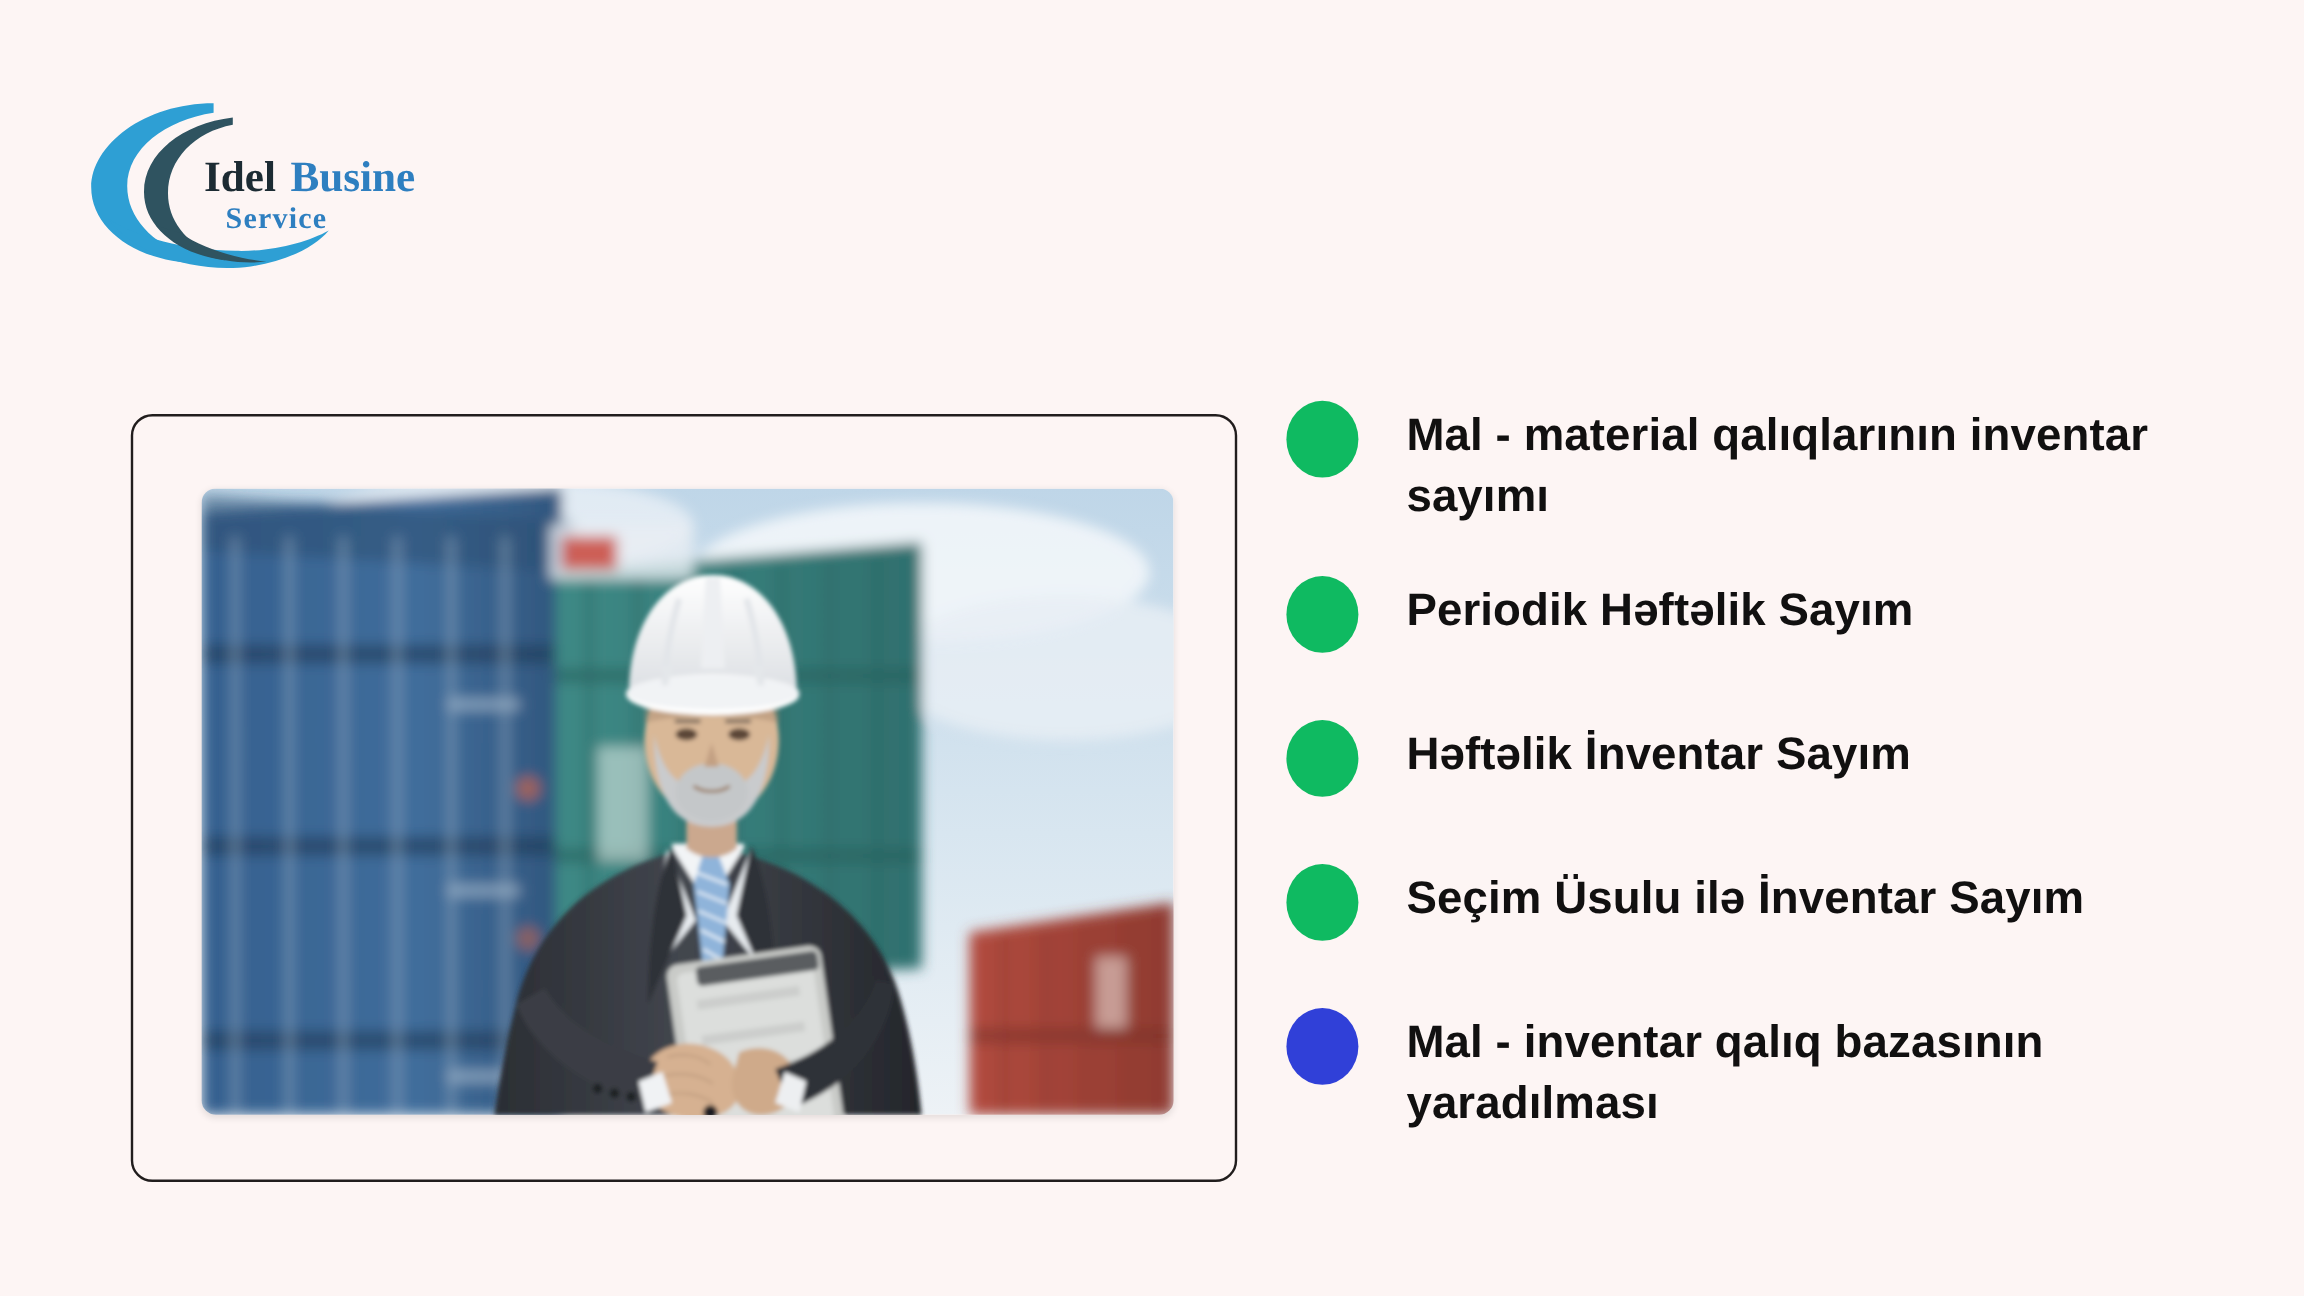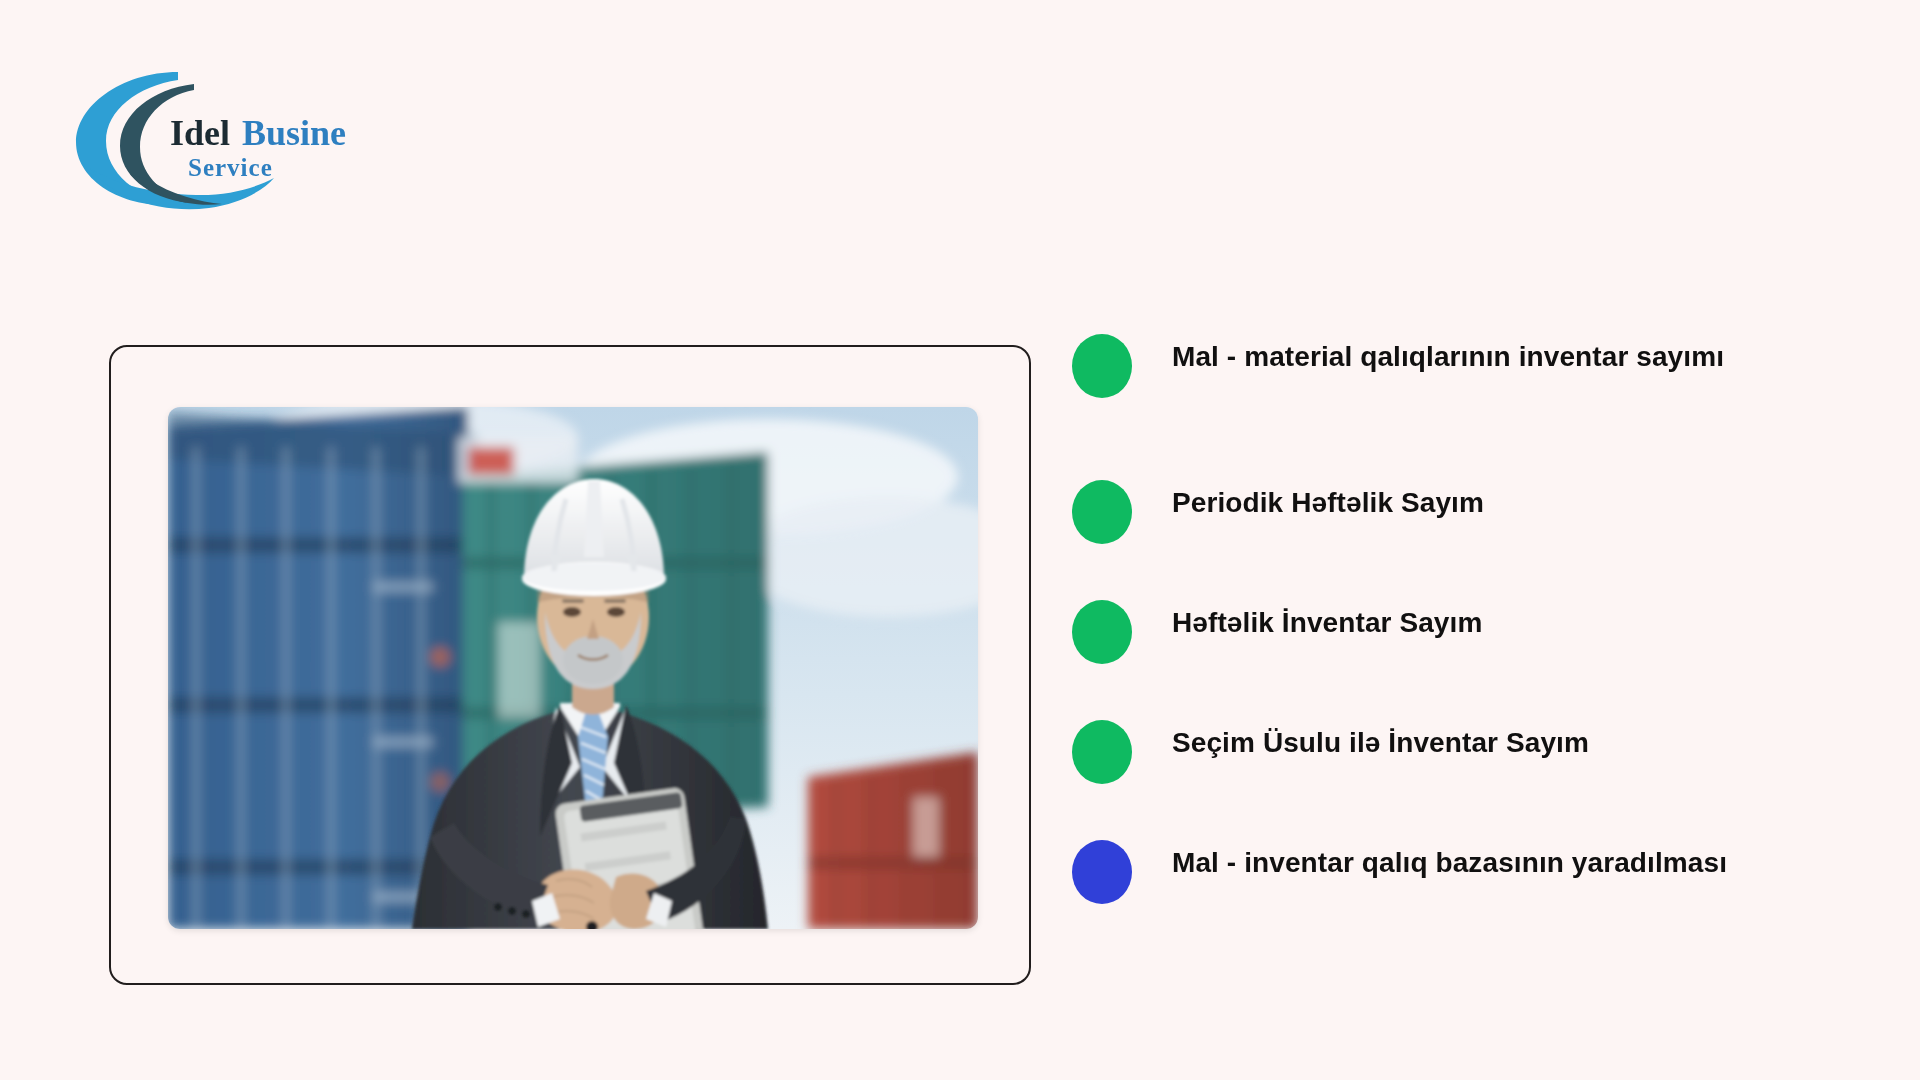--- a/index.html
+++ b/index.html
@@ -18,21 +18,21 @@
   .slide {
     position: absolute;
     inset: 0;
     background: #FDF5F4;
   }
 
   
   .logo-block {
     position: absolute;
     left: 66px;
-    top: 62px;
+    top: 76px;
     width: 280px;
     height: 150px;
   }
   .logo-svg { display: block; width: 280px; height: 150px; }
 
   
   .slide-title {
     position: absolute;
     left: 470px;
     top: 78px;
@@ -87,21 +87,21 @@
 
   .bullet-dot {
     flex: 0 0 auto;
     width: 60px;
     height: 64px;
     border-radius: 50%;
     margin-top: 4px;
     margin-right: 40px;
   }
   .bullet-text {
-    font-size: 28px;
+    font-size: 38px;
     font-weight: 700;
     color: #111010;
     line-height: 1.34;
     letter-spacing: 0.1px;
     padding-top: 8px;
     max-width: 700px;
   }
   .row-h2 { min-height: 124px; }
   .row-h1 { min-height: 98px; }
 </style>

